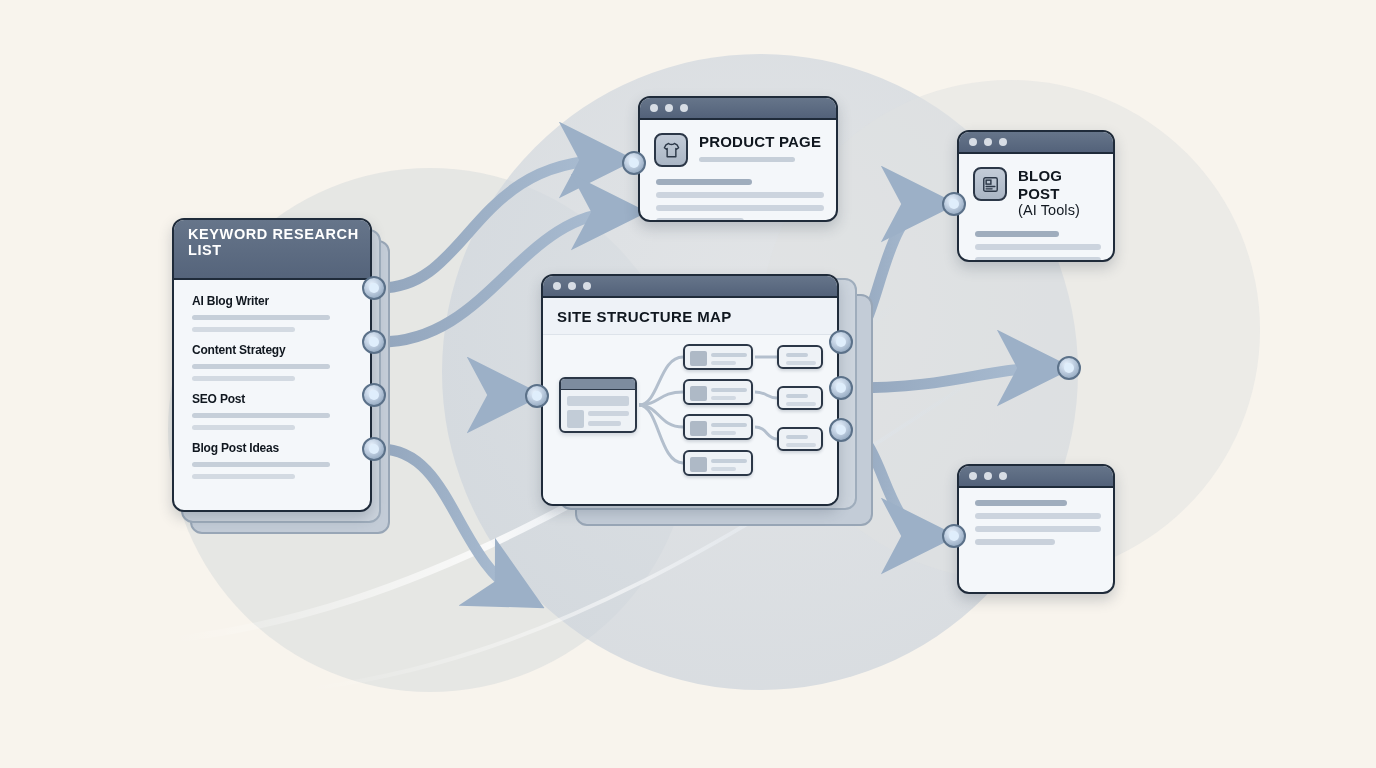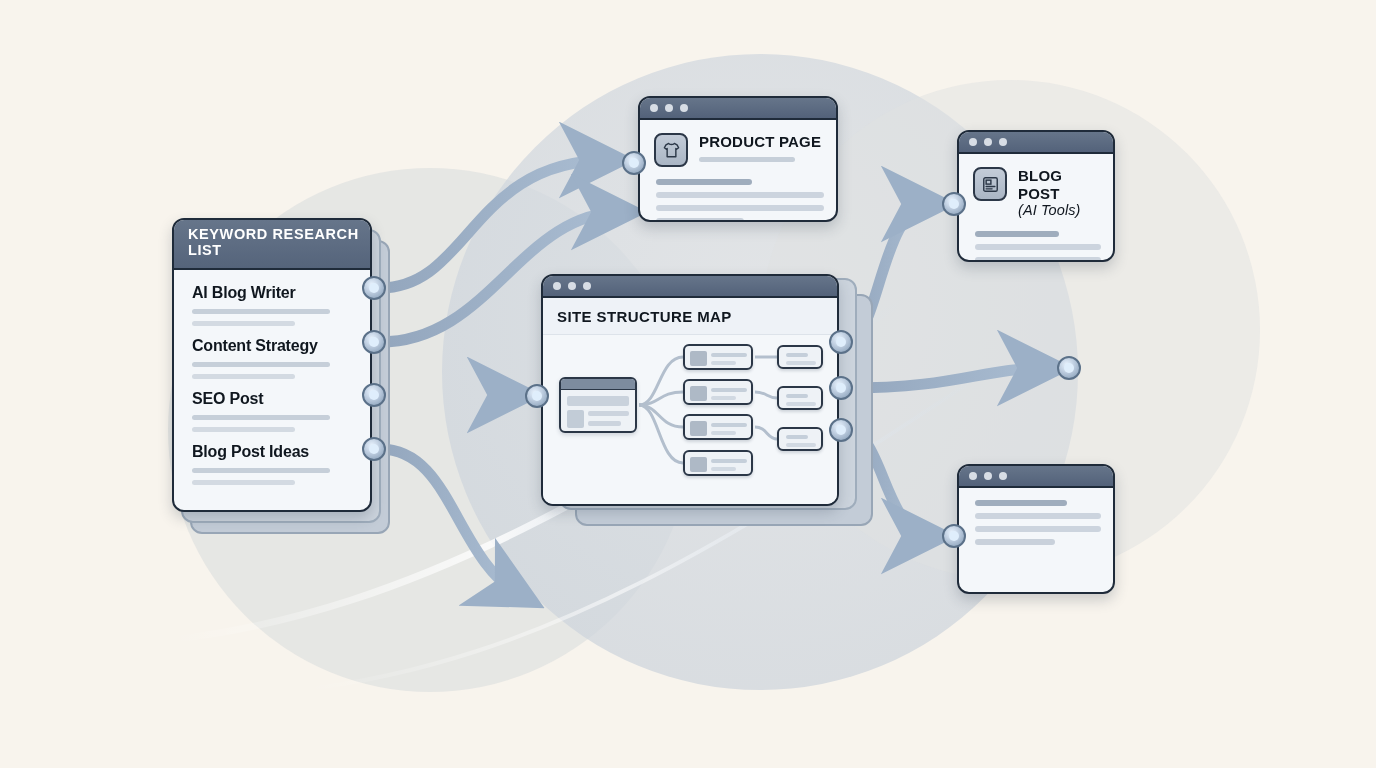--- a/index.html
+++ b/index.html
@@ -39,44 +39,44 @@
     display:flex; align-items:center; padding-left:10px; gap:7px;
   }
   .dot { width:8px;height:8px;border-radius:50%;background:#d7dde5; }
 
   .labelbar {
     background:linear-gradient(180deg,#66758a 0%,#55647b 100%);
     color:#fff;
     font-size:14.5px;
     font-weight:bold;
     letter-spacing:.6px;
-    padding:6px 0 10px 14px;
+    padding:6px 0 20px 14px;
     border-bottom:2px solid #1f2b3a;
   }
 
   
   #keyword-card { left:172px; top:218px; width:200px; height:294px; }
   #keyword-card .body { padding:14px 16px 0 18px; }
   .kw-item { margin-bottom:11px; }
-  .kw-title { font-size:16px; font-weight:bold; color:#10171f; letter-spacing:-.2px; }
+  .kw-title { font-size:12px; font-weight:bold; color:#10171f; letter-spacing:-.2px; }
   .kw-line { height:5px; border-radius:3px; background:#ccd3dc; margin-top:7px; }
   .kw-line.l1 { width:138px; background:#c6cfd9; }
   .kw-line.l2 { width:103px; background:#d3dae2; }
 
   
   .bc-head { display:flex; align-items:flex-start; gap:11px; padding:13px 14px 0 14px; }
   .bc-icon {
     width:34px;height:34px;flex:none;
     border-radius:8px;
     background:linear-gradient(180deg,#c3ccd8 0%,#aab6c5 100%);
     border:2px solid #2b3747;
     display:flex;align-items:center;justify-content:center;
   }
   .bc-title { font-size:15px;font-weight:bold;color:#10171f;letter-spacing:.2px;line-height:1.18; }
-  .bc-sub { font-size:14.5px;color:#10171f;letter-spacing:.1px;line-height:1.18;font-weight:normal;font-style:italic; }
+  .bc-sub { font-size:14.5px;color:#10171f;letter-spacing:.1px;line-height:1.18;font-weight:normal; }
   .bc-underline { height:5px;width:96px;border-radius:3px;background:#c6cfd9;margin-top:6px; }
   .bc-lines { padding:12px 16px 0 16px; }
   .bc-lines div { height:6px;border-radius:3px;margin-bottom:7px; }
   .ln-a { background:#9fadbd; }
   .ln-b { background:#ccd4de; }
   .ln-c { background:#ccd4de; }
   .ln-d { background:#c9d1db; }
 
   #product-card { left:638px; top:96px; width:200px; height:126px; }
   #blog-card    { left:957px; top:130px; width:158px; height:132px; }

